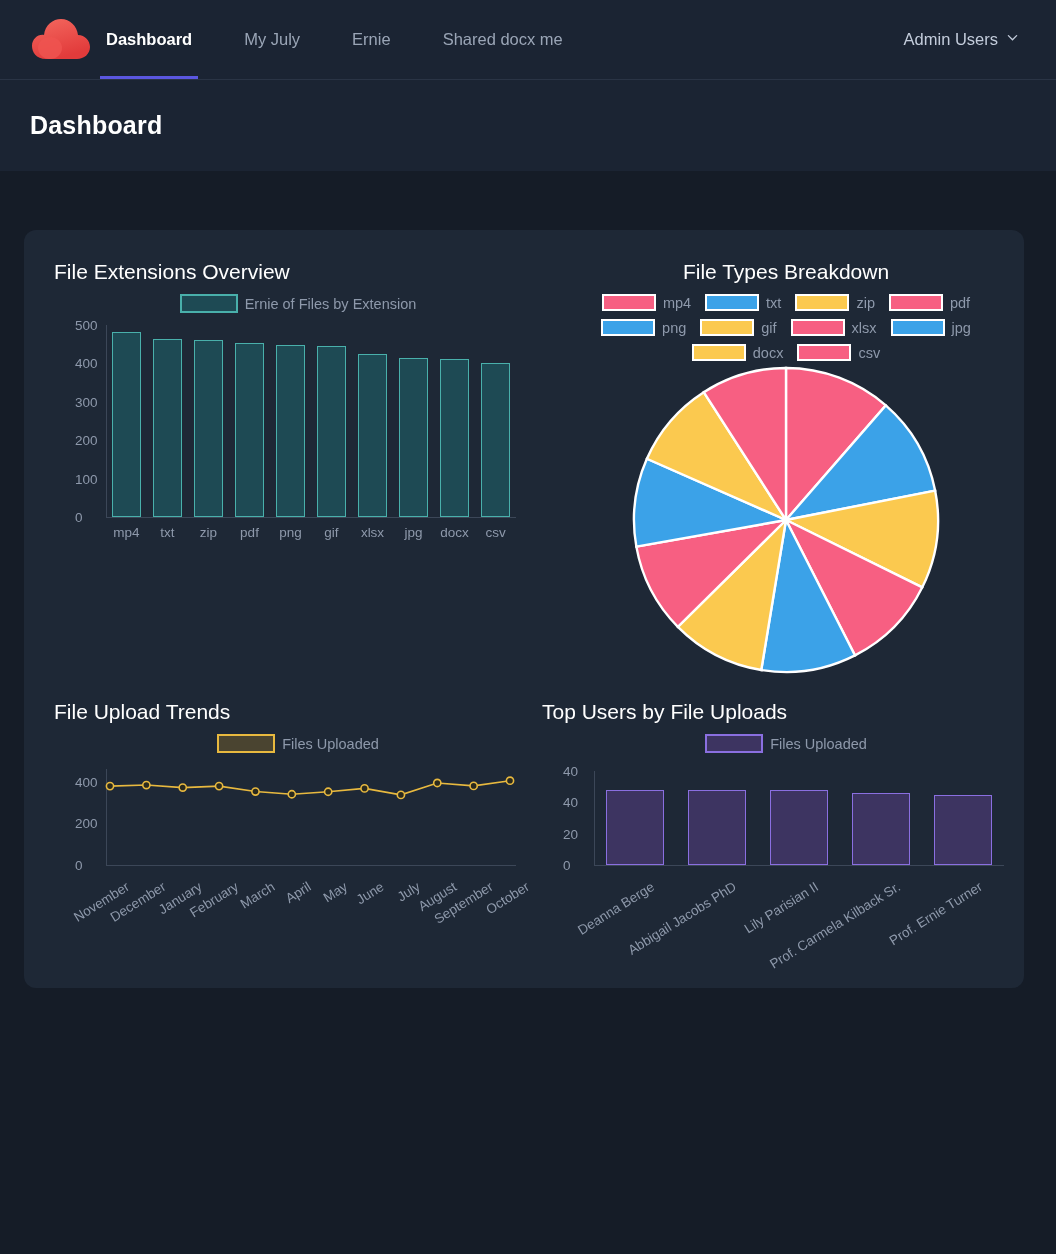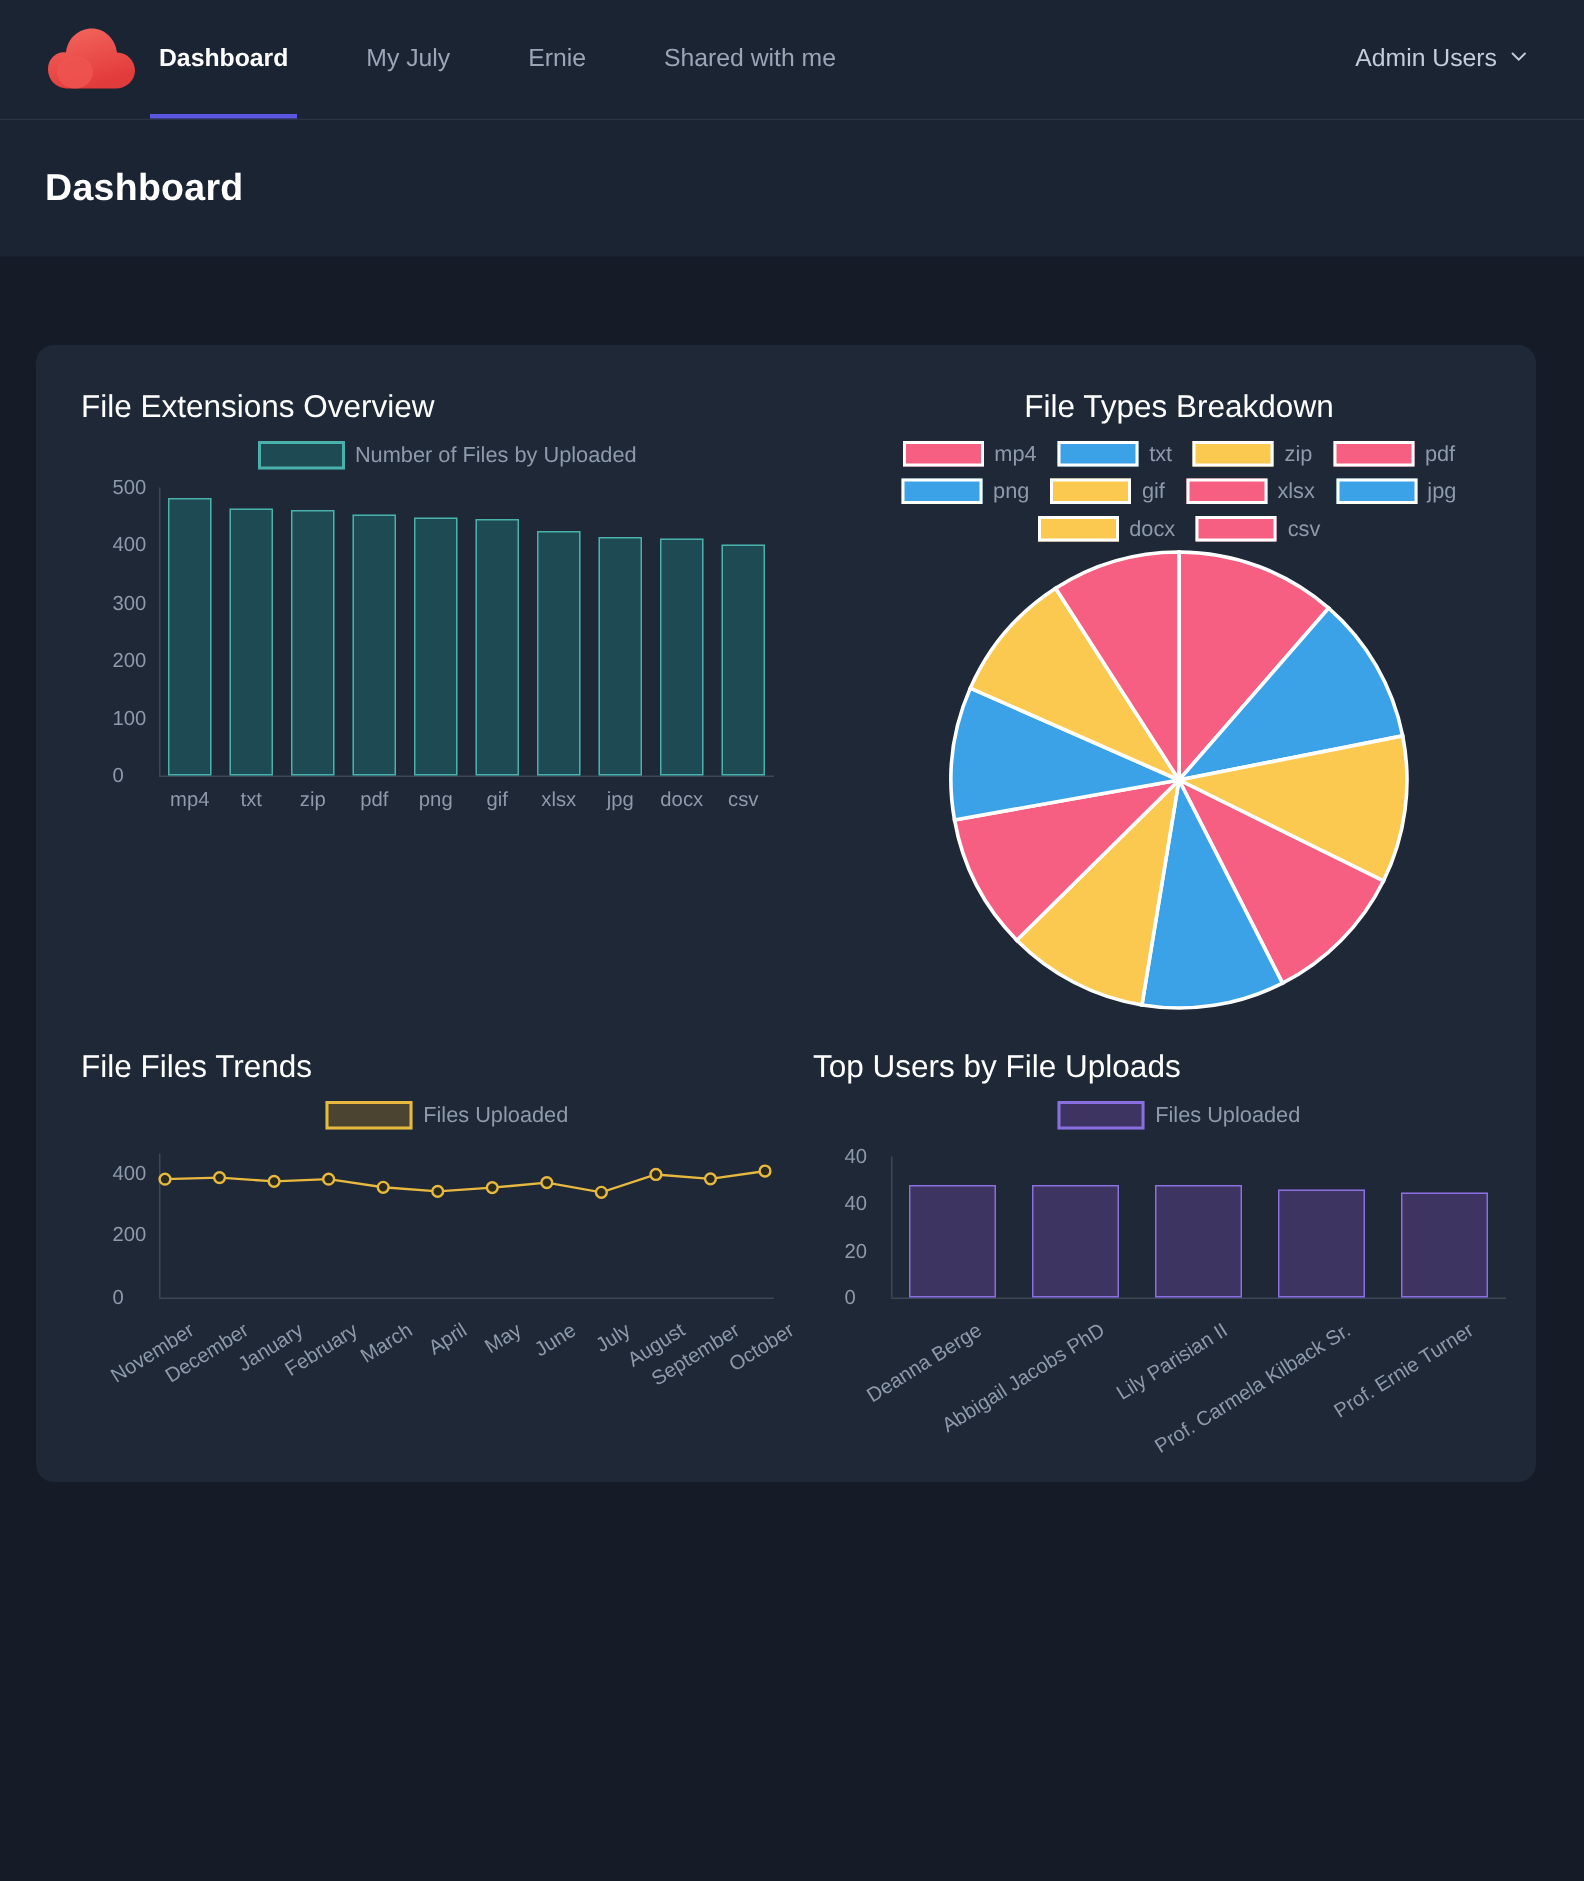--- a/index.html
+++ b/index.html
@@ -152,21 +152,21 @@
     <div class="nav-link active">
       <span>Dashboard</span>
     </div>
     <div class="nav-link">
       <span>My July</span>
     </div>
     <div class="nav-link">
       <span>Ernie</span>
     </div>
     <div class="nav-link">
-      <span>Shared with me</span>
+      <span>Shared docx me</span>
     </div>
   </div>
 
   <div class="nav-user">
     <span>Admin Users</span>
     <svg class="chev" viewBox="0 0 12 12">
       <path d="M1.5 4 L6 8.5 L10.5 4" stroke="#c3ccdb" stroke-width="1.4" fill="none" stroke-linecap="round"></path>
     </svg>
   </div>
 </div>
@@ -176,21 +176,21 @@
 </div>
 
 <div class="card">
   <div class="grid">
 
     <div class="panel">
       <h2>File Extensions Overview</h2>
       <div class="legend" id="lg-ext">
           <div class="legend-item">
             <div class="swatch wide" style="background: rgb(30, 74, 84); border-color: rgb(73, 176, 171);"></div>
-            <div class="legend-label">Number of Files by Uploaded</div>
+            <div class="legend-label">Ernie of Files by Extension</div>
           </div>
         </div>
       <div class="plot" id="plot-ext" style="height:260px;">
           <div class="ytick" style="top: 198px; right: 427px; width: 40px;">0</div>
           <div class="ytick" style="top: 159.6px; right: 427px; width: 40px;">100</div>
           <div class="ytick" style="top: 121.2px; right: 427px; width: 40px;">200</div>
           <div class="ytick" style="top: 82.8px; right: 427px; width: 40px;">300</div>
           <div class="ytick" style="top: 44.4px; right: 427px; width: 40px;">400</div>
           <div class="ytick" style="top: 6px; right: 427px; width: 40px;">500</div>
           <div class="axis-line" style="left: 52px; top: 6px; width: 1px; height: 192px;"></div>
@@ -272,21 +272,21 @@
             <path d="M155 155 L130.2791508903777 304.97626351959593 A152 152 0 0 1 46.84657706418862 261.8027954094251 Z" fill="#fbc94f" stroke="#ffffff" stroke-width="2.4"></path>
             <path d="M155 155 L46.84657706418862 261.8027954094251 A152 152 0 0 1 5.346221151560798 181.603504964242 Z" fill="#f75f82" stroke="#ffffff" stroke-width="2.4"></path>
             <path d="M155 155 L5.346221151560798 181.603504964242 A152 152 0 0 1 15.883341761620557 93.75822177152324 Z" fill="#3ba2e8" stroke="#ffffff" stroke-width="2.4"></path>
             <path d="M155 155 L15.883341761620557 93.75822177152324 A152 152 0 0 1 72.74956967671487 27.176423490678303 Z" fill="#fbc94f" stroke="#ffffff" stroke-width="2.4"></path>
             <path d="M155 155 L72.74956967671487 27.176423490678303 A152 152 0 0 1 154.99999999999997 3 Z" fill="#f75f82" stroke="#ffffff" stroke-width="2.4"></path>
           </svg>
       </div>
     </div>
 
     <div class="panel">
-      <h2>File Files Trends</h2>
+      <h2>File Upload Trends</h2>
       <div class="legend" id="lg-line">
           <div class="legend-item">
             <div class="swatch wide" style="background: rgb(74, 68, 48); border-color: rgb(232, 185, 63);"></div>
             <div class="legend-label">Files Uploaded</div>
           </div>
         </div>
       <div class="plot" id="plot-line" style="height:220px;">
           <div class="ytick" style="top: 106px; right: 427px; width: 40px;">0</div>
           <div class="ytick" style="top: 64.2609px; right: 427px; width: 40px;">200</div>
           <div class="ytick" style="top: 22.5217px; right: 427px; width: 40px;">400</div>

